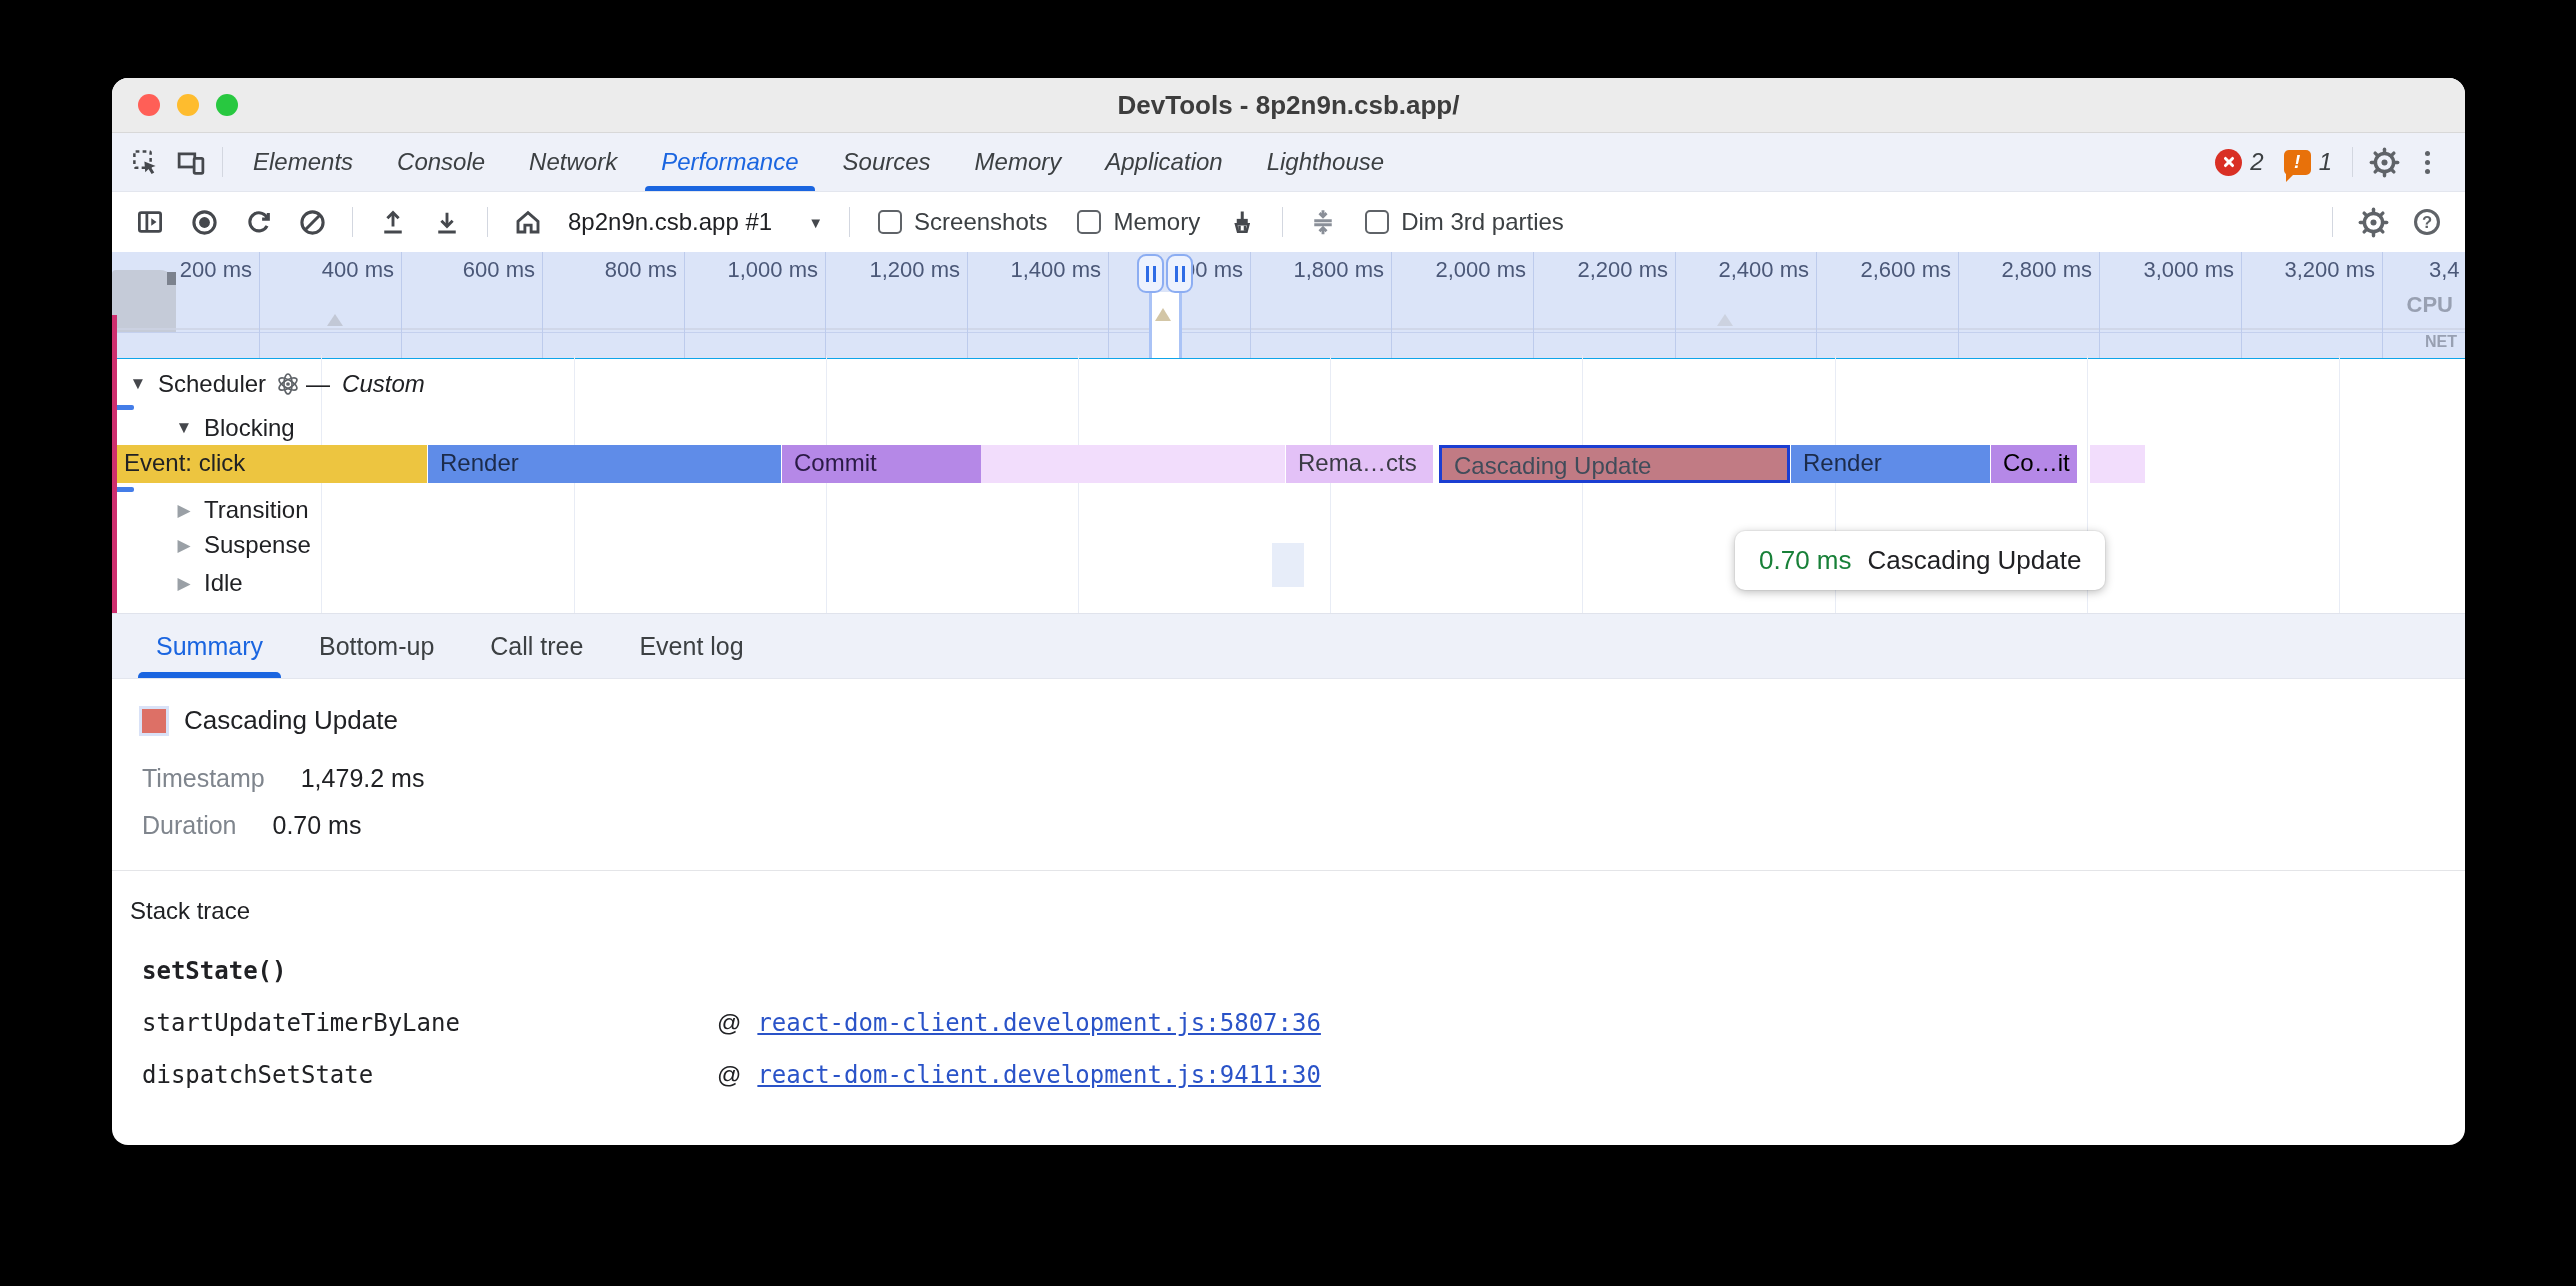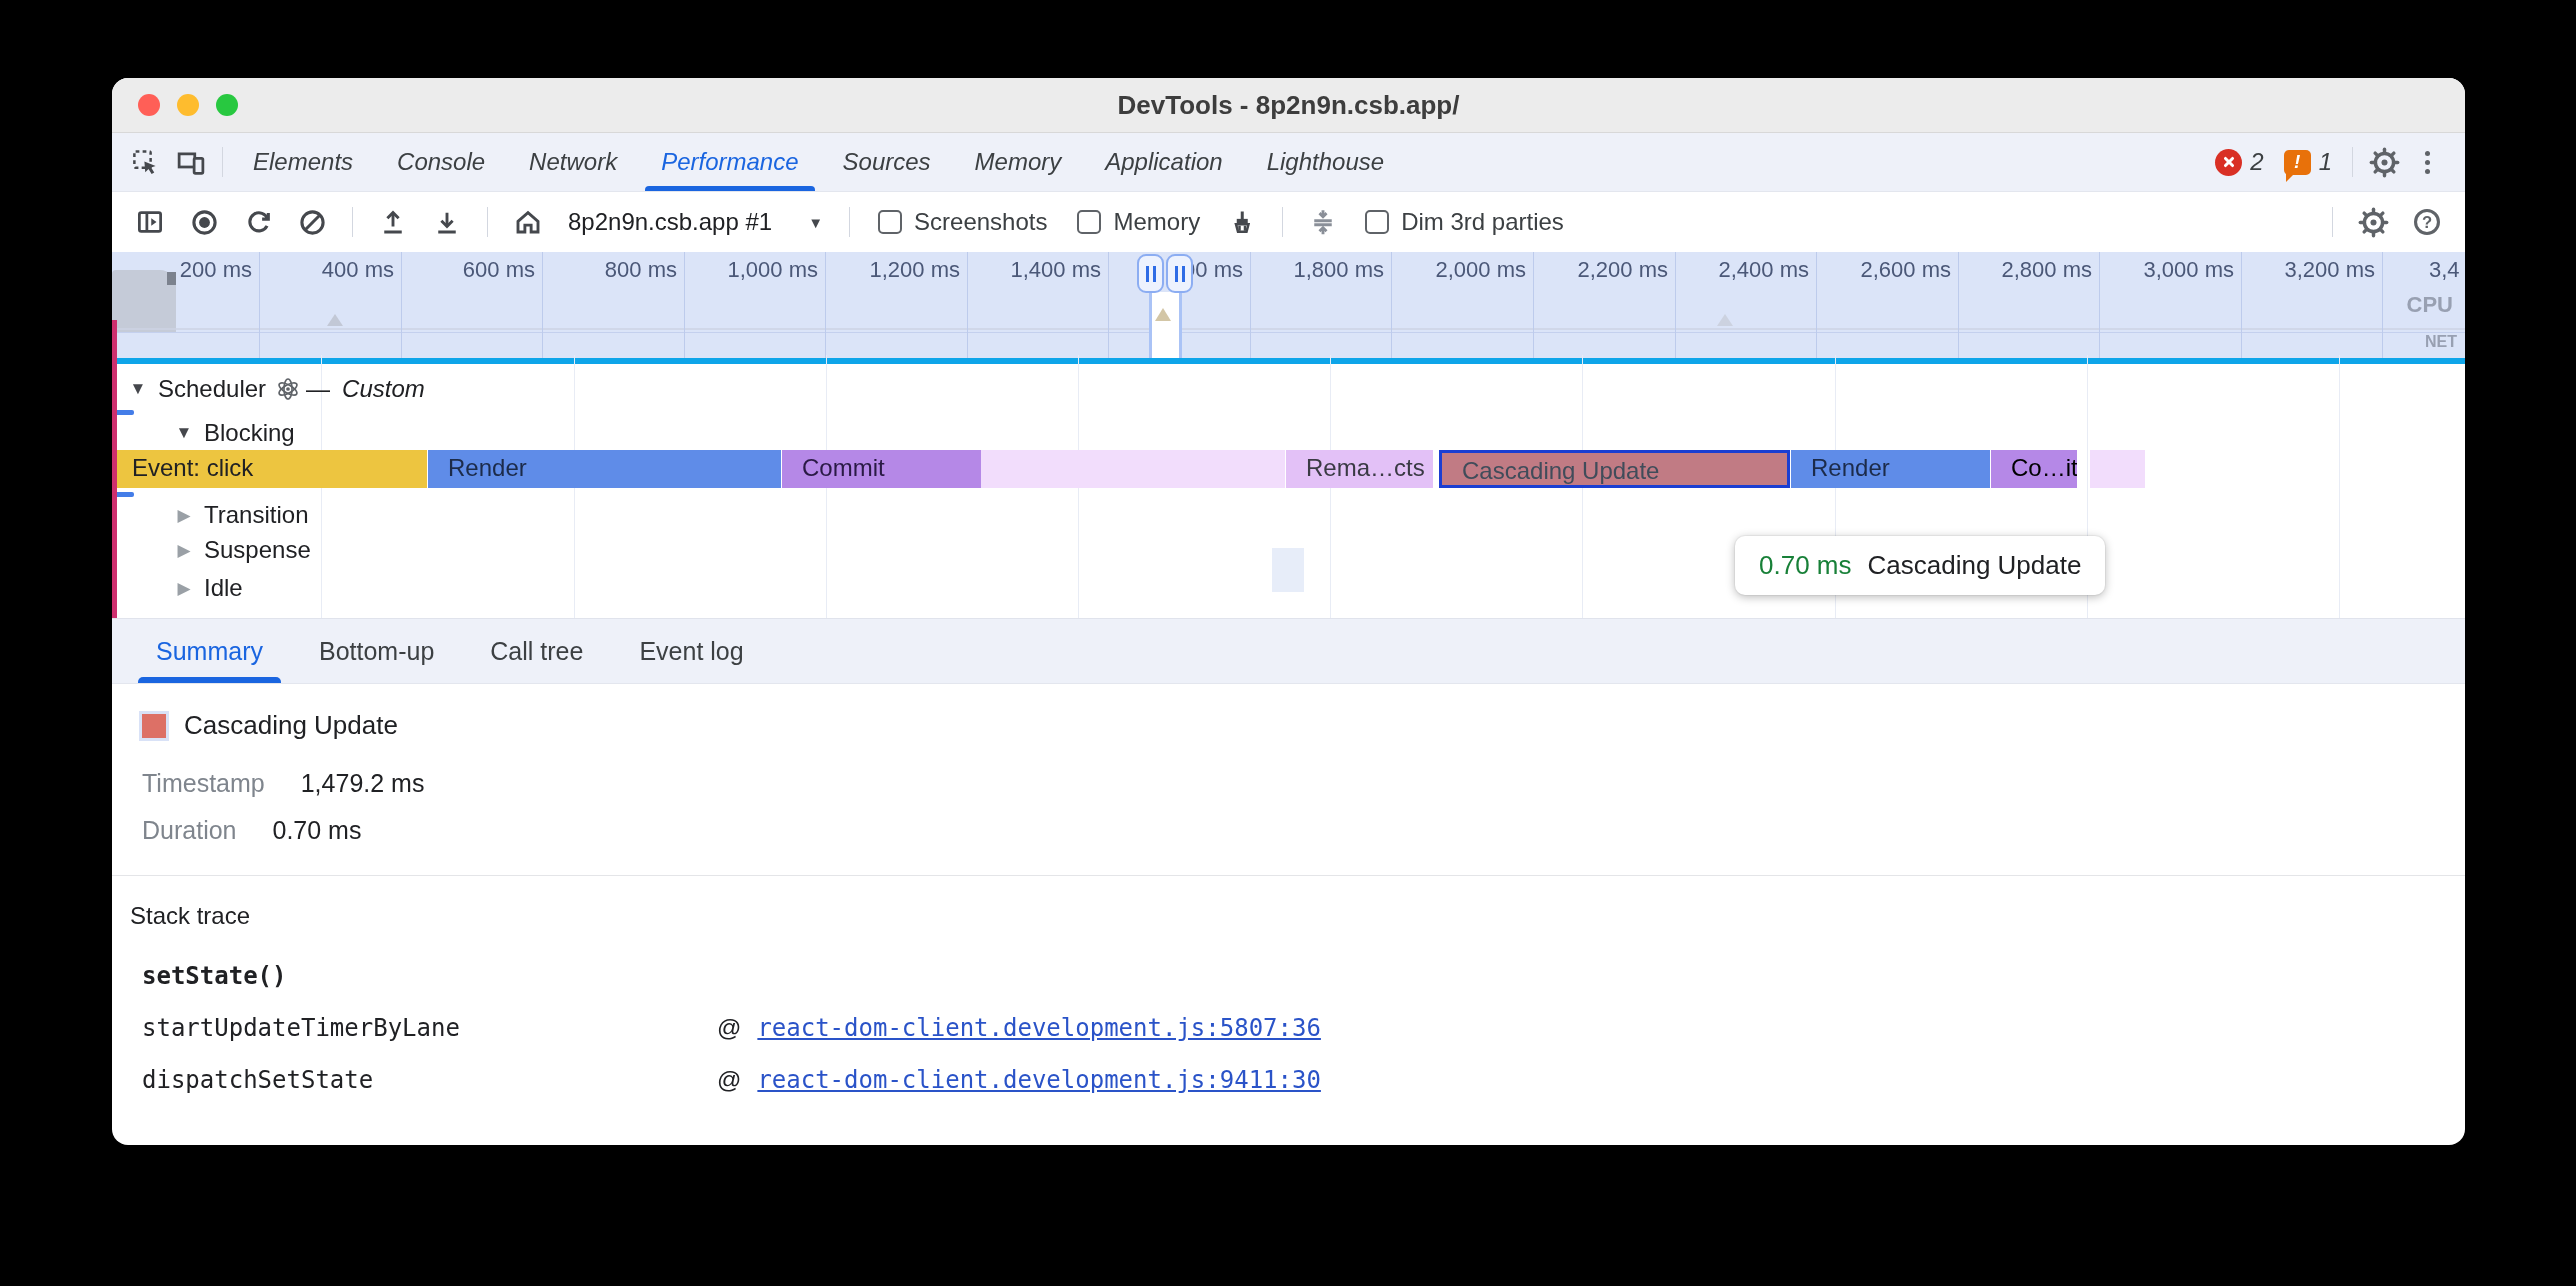--- a/index.html
+++ b/index.html
@@ -35,21 +35,21 @@
   .kebab{display:flex;flex-direction:column;gap:4px;align-items:center;justify-content:center;width:40px;height:40px;align-self:center;}
   .kebab b{width:5px;height:5px;border-radius:50%;background:#5f6368;}
   
   .toolbar{height:60px;background:#fff;display:flex;align-items:center;padding:0 16px;gap:10px;}
   .toolbar .icnbtn{width:44px;height:44px;}
   .selectbox{display:flex;align-items:center;font-size:24px;color:#202124;margin:0 8px;cursor:default;}
   .selectbox .caret{font-size:15px;color:#45484d;margin-left:36px;}
   .cbox{display:flex;align-items:center;margin:0 10px;font-size:24px;color:#3c4043;}
   .cbox .box{width:20px;height:20px;border:2.4px solid #5f6368;border-radius:5px;margin-right:12px;background:#fff;}
   
-  .overview{position:relative;height:106px;background:#dbe4f8;overflow:hidden;border-bottom:6px solid #0ea5e9;}
+  .overview{position:relative;height:106px;background:#dbe4f8;overflow:hidden;border-bottom:1px solid #0ea5e9;}
   .ovcell{position:absolute;top:0;height:100%;border-right:1px solid #bdcbec;font-size:22px;color:#4b5878;
     text-align:right;padding:5px 7px 0 0;box-sizing:border-box;z-index:1;}
   .ovpartial{position:absolute;left:2317px;top:5px;font-size:22px;color:#4b5878;z-index:1;}
   .ovline{position:absolute;left:0;right:0;top:76px;height:2px;background:#ccd3e4;opacity:.75;}
   .netband{position:absolute;left:0;right:0;top:80px;height:26px;border-top:1px solid #c4d0ee;}
   .cpulabel{position:absolute;right:12px;top:40px;font-size:22px;font-weight:bold;color:#98a0b2;z-index:2;}
   .netlabel{position:absolute;right:8px;top:81px;font-size:16px;font-weight:bold;color:#98a0b2;z-index:2;}
   .cpuhump{position:absolute;left:0;top:18px;width:64px;height:62px;background:#c5cbd8;border-radius:4px 16px 0 0;}
   .humpnotch{position:absolute;left:55px;top:20px;width:9px;height:13px;background:#7c828e;}
   .selhandle{position:absolute;top:2px;width:27px;height:39px;background:#edf2fe;border:2px solid #8cadf2;
@@ -68,21 +68,21 @@
   .pinkline{position:absolute;left:0;top:-44px;width:5px;height:298px;background:#ce2f6e;z-index:4;}
   .trackrow{position:absolute;font-size:24px;color:#202124;display:flex;align-items:center;height:34px;}
   .tri{width:40px;text-align:center;font-size:17px;color:#45474c;flex-shrink:0;}
   .tri.closed{color:#9aa0a6;}
   .lanemark{position:absolute;left:0;width:22px;height:5px;background:#447de8;border-radius:2px;}
   .customsep{margin:0 12px 0 6px;color:#202124;}
   .customlbl{font-style:italic;color:#202124;}
   .atomicon{margin-left:10px;}
   .eventrow{position:absolute;top:86px;left:0;height:38px;width:100%;}
   .bar{position:absolute;top:0;height:38px;box-sizing:border-box;font-size:24px;line-height:36px;
-    padding-left:20px;white-space:nowrap;overflow:hidden;}
+    padding-left:12px;white-space:nowrap;overflow:hidden;}
   .faintrect{position:absolute;left:1160px;top:184px;width:32px;height:44px;background:#e7edf9;}
   .tooltip{position:absolute;left:1623px;top:172px;background:#fff;border-radius:10px;
     box-shadow:0 2px 10px rgba(0,0,0,.28), 0 0 0 1px rgba(0,0,0,.04);padding:14px 24px;display:inline-flex;
     gap:16px;align-items:center;font-size:26px;white-space:nowrap;z-index:6;}
   .tooltip .dur{color:#188038;}
   .tooltip .nm{color:#202124;}
   
   .bottombar{height:66px;background:#eef1f9;border-top:1px solid #e0e3ec;border-bottom:1px solid #e3e6ee;
     display:flex;align-items:stretch;padding-left:24px;box-sizing:border-box;position:relative;z-index:3;}
   .btab{font-size:25px;color:#3c4043;display:flex;align-items:center;padding:0 20px;position:relative;margin-right:16px;}

